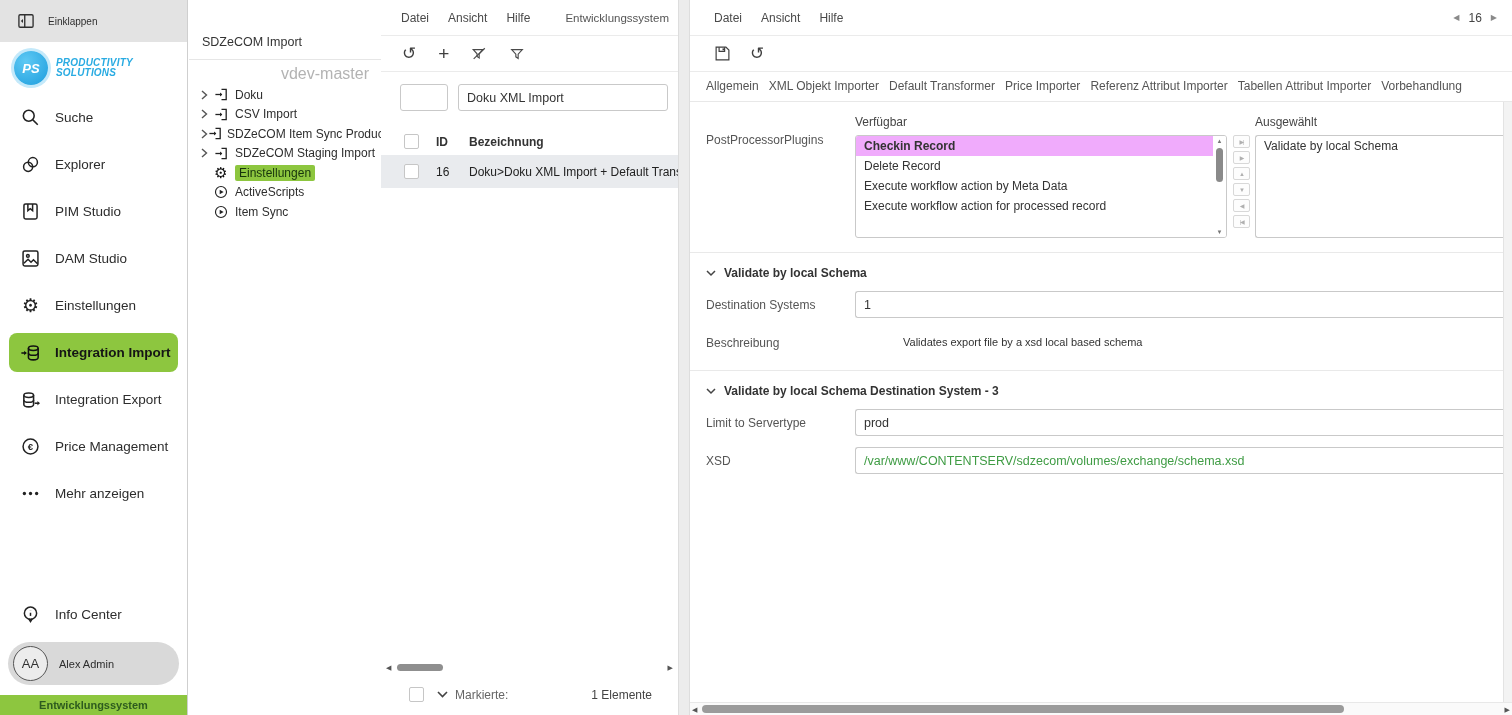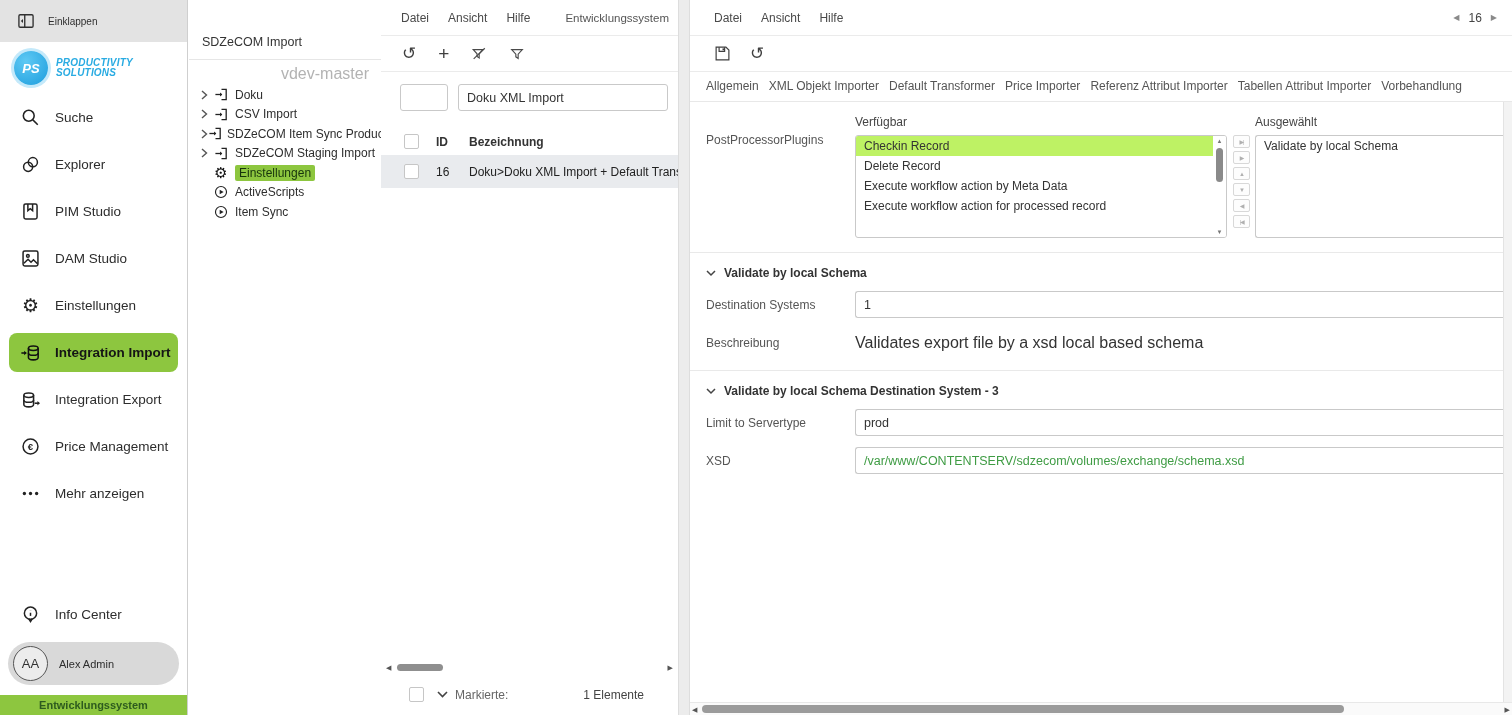--- a/index.html
+++ b/index.html
@@ -66,21 +66,21 @@
     color:#222; cursor:pointer; flex:0 0 auto; white-space:nowrap; overflow:hidden; }
   .cb { width:15px; height:15px; background:#fff; border:1px solid #c6c6c6; border-radius:2px;
     margin-left:23px; flex:0 0 auto; cursor:pointer; }
   .col-id { width:30px; margin-left:17px; flex:0 0 auto; }
   .col-name { margin-left:3px; }
   .hscroll { height:13px; display:flex; align-items:center; margin:0 3px; flex:0 0 auto; }
   .harrow { font-size:7px; color:#555; line-height:1; cursor:pointer; padding:0 2px; }
   .htrack { flex:1; height:9px; position:relative; }
   .hthumb { position:absolute; left:4px; top:1px; height:7px; background:#8f8f8f; border-radius:4px; cursor:grab; }
   .list-footer { height:41px; display:flex; align-items:center; font-size:12px; color:#666; flex:0 0 auto; }
-  .foot-count { margin-left:auto; padding-right:34px; color:#444; }
+  .foot-count { margin-left:auto; padding-right:26px; color:#444; }
   .chev-down { margin-left:13px; cursor:pointer; display:flex; }
 
   
   #gutter { left:678px; width:12px; background:#ececec; border-left:1px solid #ddd; border-right:1px solid #ddd; }
 
   
   #detail { left:690px; width:822px; display:flex; flex-direction:column; }
   .pgn { margin-left:auto; display:flex; align-items:center; gap:9px; padding-right:15px; }
   .pgn .parrow { font-size:8px; color:#8a8a8a; cursor:pointer; }
   .pgn .pnum { font-size:12px; color:#444; }
@@ -93,36 +93,36 @@
   .flabel { width:149px; flex:0 0 auto; font-size:12px; color:#555; padding-top:4px; }
   .duallist { flex:1; display:flex; }
   .dl-col { display:flex; flex-direction:column; }
   .dl-caption { font-size:12px; color:#444; margin-bottom:6px; }
   .listbox { border:1px solid #c9c9c9; border-radius:3px; height:103px; position:relative;
     overflow:hidden; background:#fff; }
   .listbox.avail { width:372px; padding-right:13px; }
   .listbox.chosen { flex:1; border-right:none; border-radius:3px 0 0 3px; }
   .li-item { height:20px; line-height:20px; padding-left:8px; font-size:12px; color:#333;
     cursor:pointer; white-space:nowrap; overflow:hidden; }
-  .li-item.selected { background:#bef264; }
+  .li-item.selected { background:#f0abfc;font-weight:bold; }
   .lb-scroll { position:absolute; top:0; right:0; bottom:0; width:13px; background:#fff;
     display:flex; flex-direction:column; align-items:center; }
   .lb-arrow { font-size:6px; color:#777; line-height:10px; cursor:pointer; }
   .lb-thumb { width:7px; height:34px; background:#8a8a8a; border-radius:4px; margin-top:2px; cursor:grab; }
   .xfer { display:flex; flex-direction:column; gap:3px; margin:20px 5px 0 6px; flex:0 0 auto; }
   .xbtn { width:17px; height:13px; border:1px solid #d8d8d8; border-radius:2px; background:#fdfdfd;
     color:#b0b0b0; font-size:6px; display:flex; align-items:center; justify-content:center;
     cursor:pointer; letter-spacing:-1px; }
   .sep { border-top:1px solid #e9e9e9; margin-top:14px; }
   .section-head { display:flex; align-items:center; gap:8px; padding:13px 0 0 16px;
     font-size:12px; font-weight:bold; color:#333; cursor:pointer; }
   .field-row { display:flex; padding:11px 0 0 16px; align-items:flex-start; }
   .fval { flex:1; margin-right:-9px; }
   .fval .inp.wide { width:100%; border-radius:3px 0 0 3px; border-right:none; }
-  .fval .plain { font-size:16px; color:#333; line-height:27px; }
+  .fval .plain { font-size:11px; color:#333; line-height:27px;margin-left:48px; }
   .fval .inp.link { color:#3f9c44; }
   .vscroll { position:absolute; top:0; right:0; bottom:13px; width:9px; background:#f3f3f3;
     border-left:1px solid #e3e3e3; }
   .hscroll2 { position:absolute; left:0; right:0; bottom:0; height:13px; background:#fafafa;
     border-top:1px solid #e8e8e8; display:flex; align-items:center; }
   .hthumb2 { height:8px; width:78%; background:#9b9b9b; border-radius:4px; margin-left:3px; cursor:grab; }
   .sp { flex:1; }
   svg { display:block; }
 </style>
 </head>

